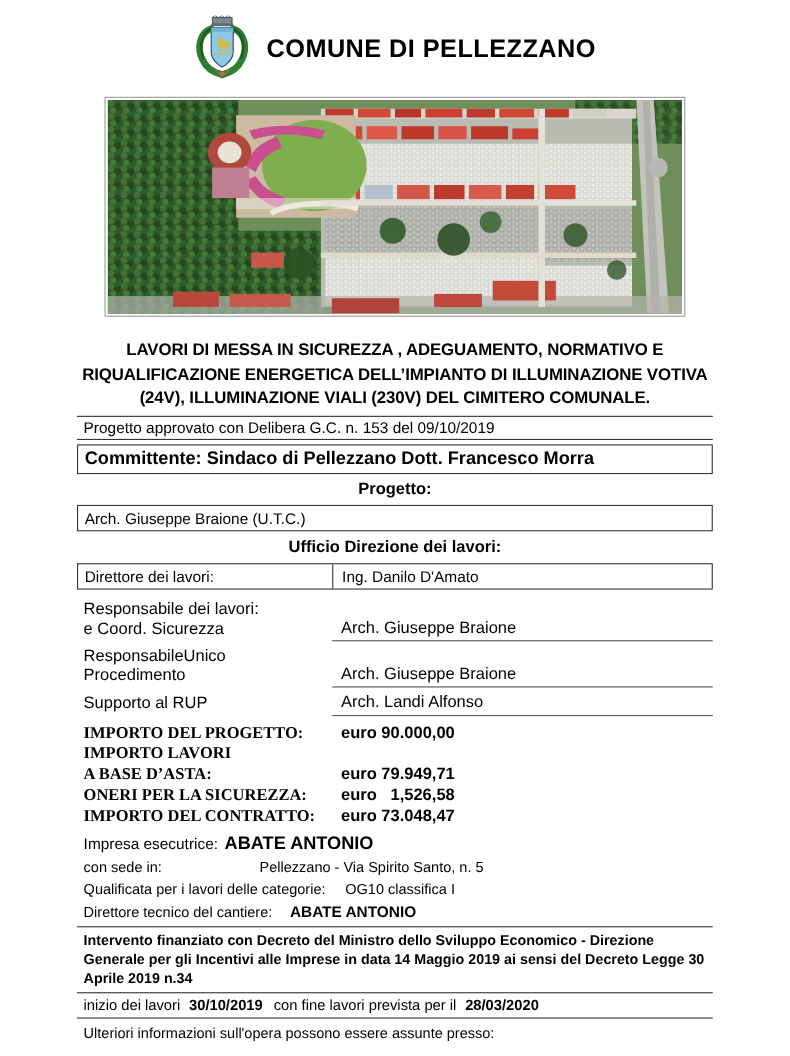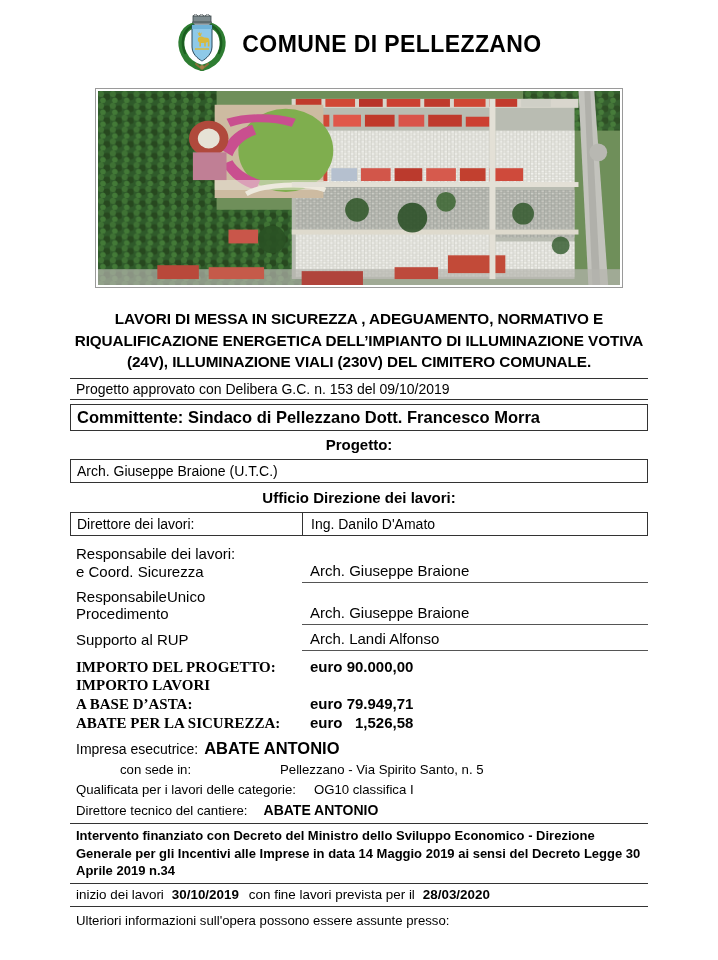--- a/index.html
+++ b/index.html
@@ -83,21 +83,20 @@
   .t-13 { font-size: 13.2px; }
   .t-14 { font-size: 14px; }
   .t-15 { font-size: 15px; }
   .t-16 { font-size: 16.5px; }
   .bold { font-weight: bold; }
   .center { text-align: center; }
 
   .split {
     display: flex;
     align-items: flex-start;
-    margin-left: 44px;
   }
   .split .lbl { width: 232px; flex: 0 0 232px; }
   .split .val { flex: 1 1 auto; }
 
   .boxrow {
     display: flex;
     border: 1.6px solid #333;
     margin-top: 4px;
   }
   .boxrow .lbl {
@@ -360,22 +359,26 @@
     </div>
     <div class="money t-15 bold">
       <div class="lbl">IMPORTO LAVORI</div>
       <div class="val"></div>
     </div>
     <div class="money t-15 bold">
       <div class="lbl">A BASE D’ASTA:</div>
       <div class="val">euro 79.949,71</div>
     </div>
     <div class="money t-15 bold">
-      <div class="lbl">ABATE PER LA SICUREZZA:</div>
+      <div class="lbl">ONERI PER LA SICUREZZA:</div>
       <div class="val">euro   1,526,58</div>
+    </div>
+    <div class="money t-15 bold">
+      <div class="lbl">IMPORTO DEL CONTRATTO:</div>
+      <div class="val">euro 73.048,47</div>
     </div>
   </div>
 
 
   <div class="sp-1"></div>
 
   <div class="inline-row t-14 pair">
     <span class="a">Impresa esecutrice:</span>
     <span class="bold t-16" style="margin-left:6px;">ABATE ANTONIO</span>
   </div>

